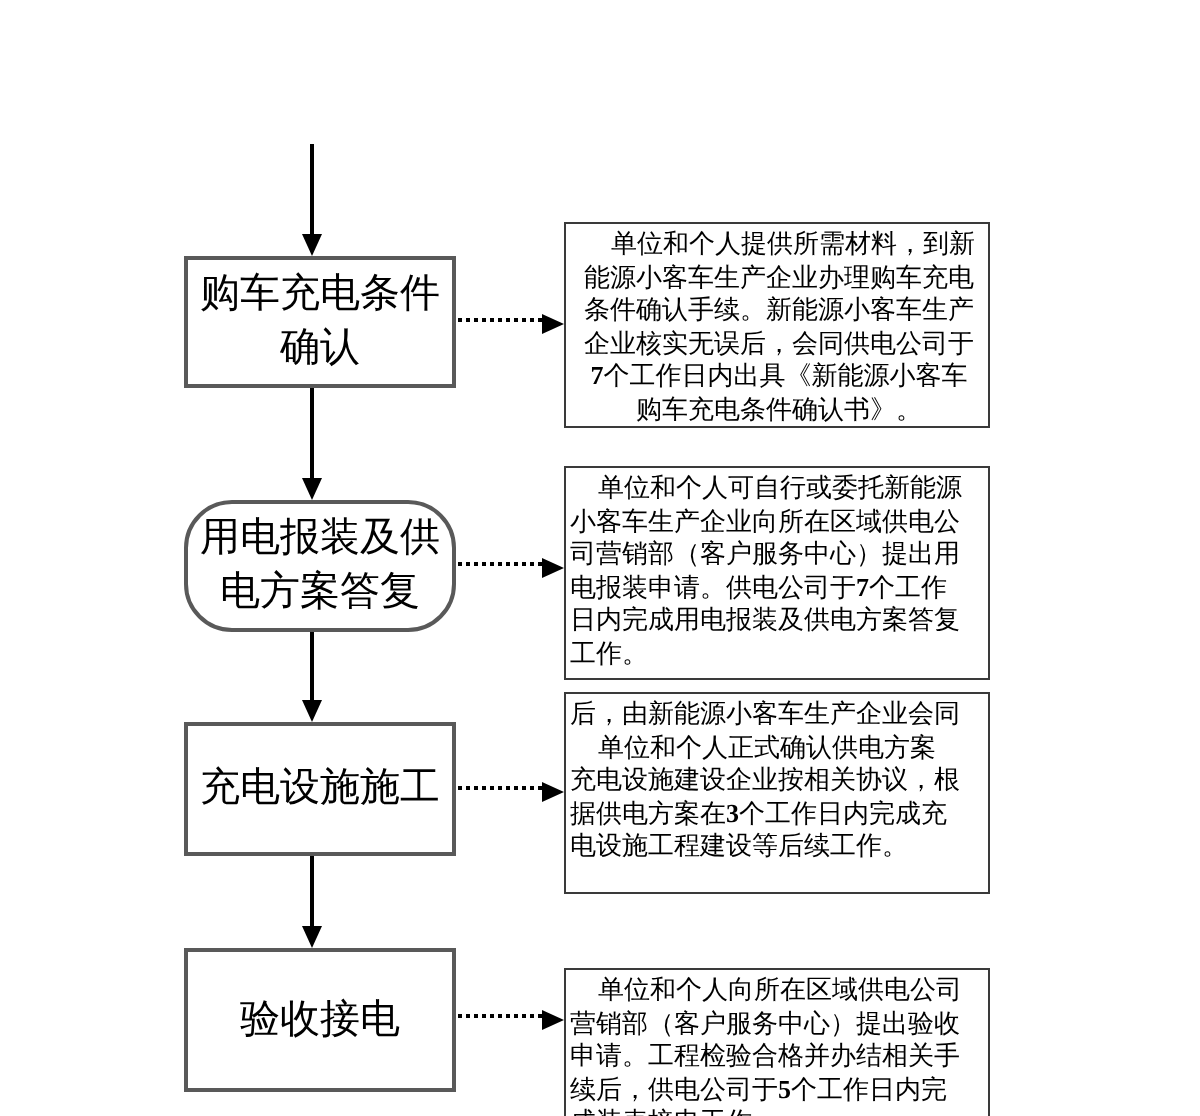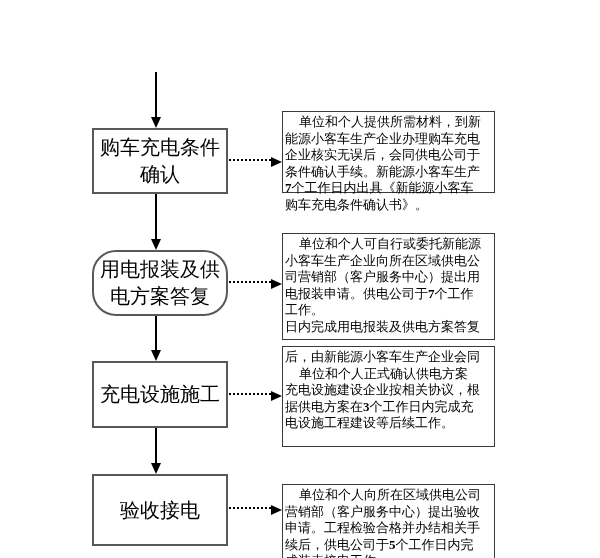--- a/index.html
+++ b/index.html
@@ -39,38 +39,38 @@
   <div class="varrow" style="top:428px;height:35px;"></div>
   <div class="flow-box" style="top:474px;height:72px;">
     <span>验收接电</span>
   </div>
 
   <div class="darrow" style="top:159px;"></div>
   <div class="darrow" style="top:281px;"></div>
   <div class="darrow" style="top:393px;"></div>
   <div class="darrow" style="top:507px;"></div>
 
-  <div class="side-box" style="top:111px;height:82px;">
+  <div class="side-box" style="top:111px;height:103px;text-align:center;">
     <p class="note" style="margin:0">
       <span class="ln first"><span>单位和个人提供所需材料，到新</span><b></b><span></span></span>
       <span class="ln"><span>能源小客车生产企业办理购车充电</span><b></b><span></span></span>
+      <span class="ln"><span>条件确认手续。新能源小客车生产</span><b></b><span></span></span>
       <span class="ln"><span>企业核实无误后，会同供电公司于</span><b></b><span></span></span>
-      <span class="ln"><span>条件确认手续。新能源小客车生产</span><b></b><span></span></span>
       <span class="ln"><span></span><b>7</b><span>个工作日内出具《新能源小客车</span></span>
       <span class="ln"><span>购车充电条件确认书》。</span><b></b><span></span></span>
     </p>
   </div>
   <div class="side-box" style="top:233px;height:107px;">
     <p class="note" style="margin:0">
       <span class="ln first"><span>单位和个人可自行或委托新能源</span><b></b><span></span></span>
       <span class="ln"><span>小客车生产企业向所在区域供电公</span><b></b><span></span></span>
       <span class="ln"><span>司营销部（客户服务中心）提出用</span><b></b><span></span></span>
       <span class="ln"><span>电报装申请。供电公司于</span><b>7</b><span>个工作</span></span>
+      <span class="ln"><span>日内完成用电报装及供电方案答复</span><b></b><span></span></span>
       <span class="ln"><span>工作。</span><b></b><span></span></span>
-      <span class="ln"><span>日内完成用电报装及供电方案答复</span><b></b><span></span></span>
     </p>
   </div>
   <div class="side-box" style="top:346px;height:101px;">
     <p class="note" style="margin:0">
       <span class="ln"><span>后，由新能源小客车生产企业会同</span><b></b><span></span></span>
       <span class="ln first"><span>单位和个人正式确认供电方案</span><b></b><span></span></span>
       <span class="ln"><span>充电设施建设企业按相关协议，根</span><b></b><span></span></span>
       <span class="ln"><span>据供电方案在</span><b>3</b><span>个工作日内完成充</span></span>
       <span class="ln"><span>电设施工程建设等后续工作。</span><b></b><span></span></span>
     </p>

